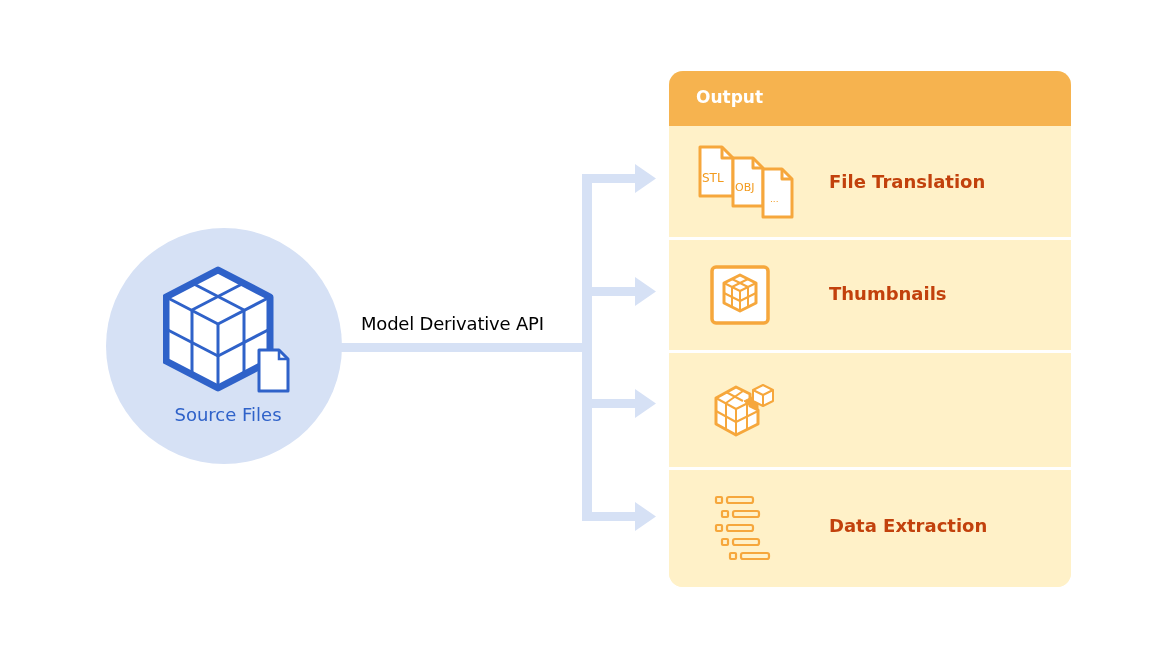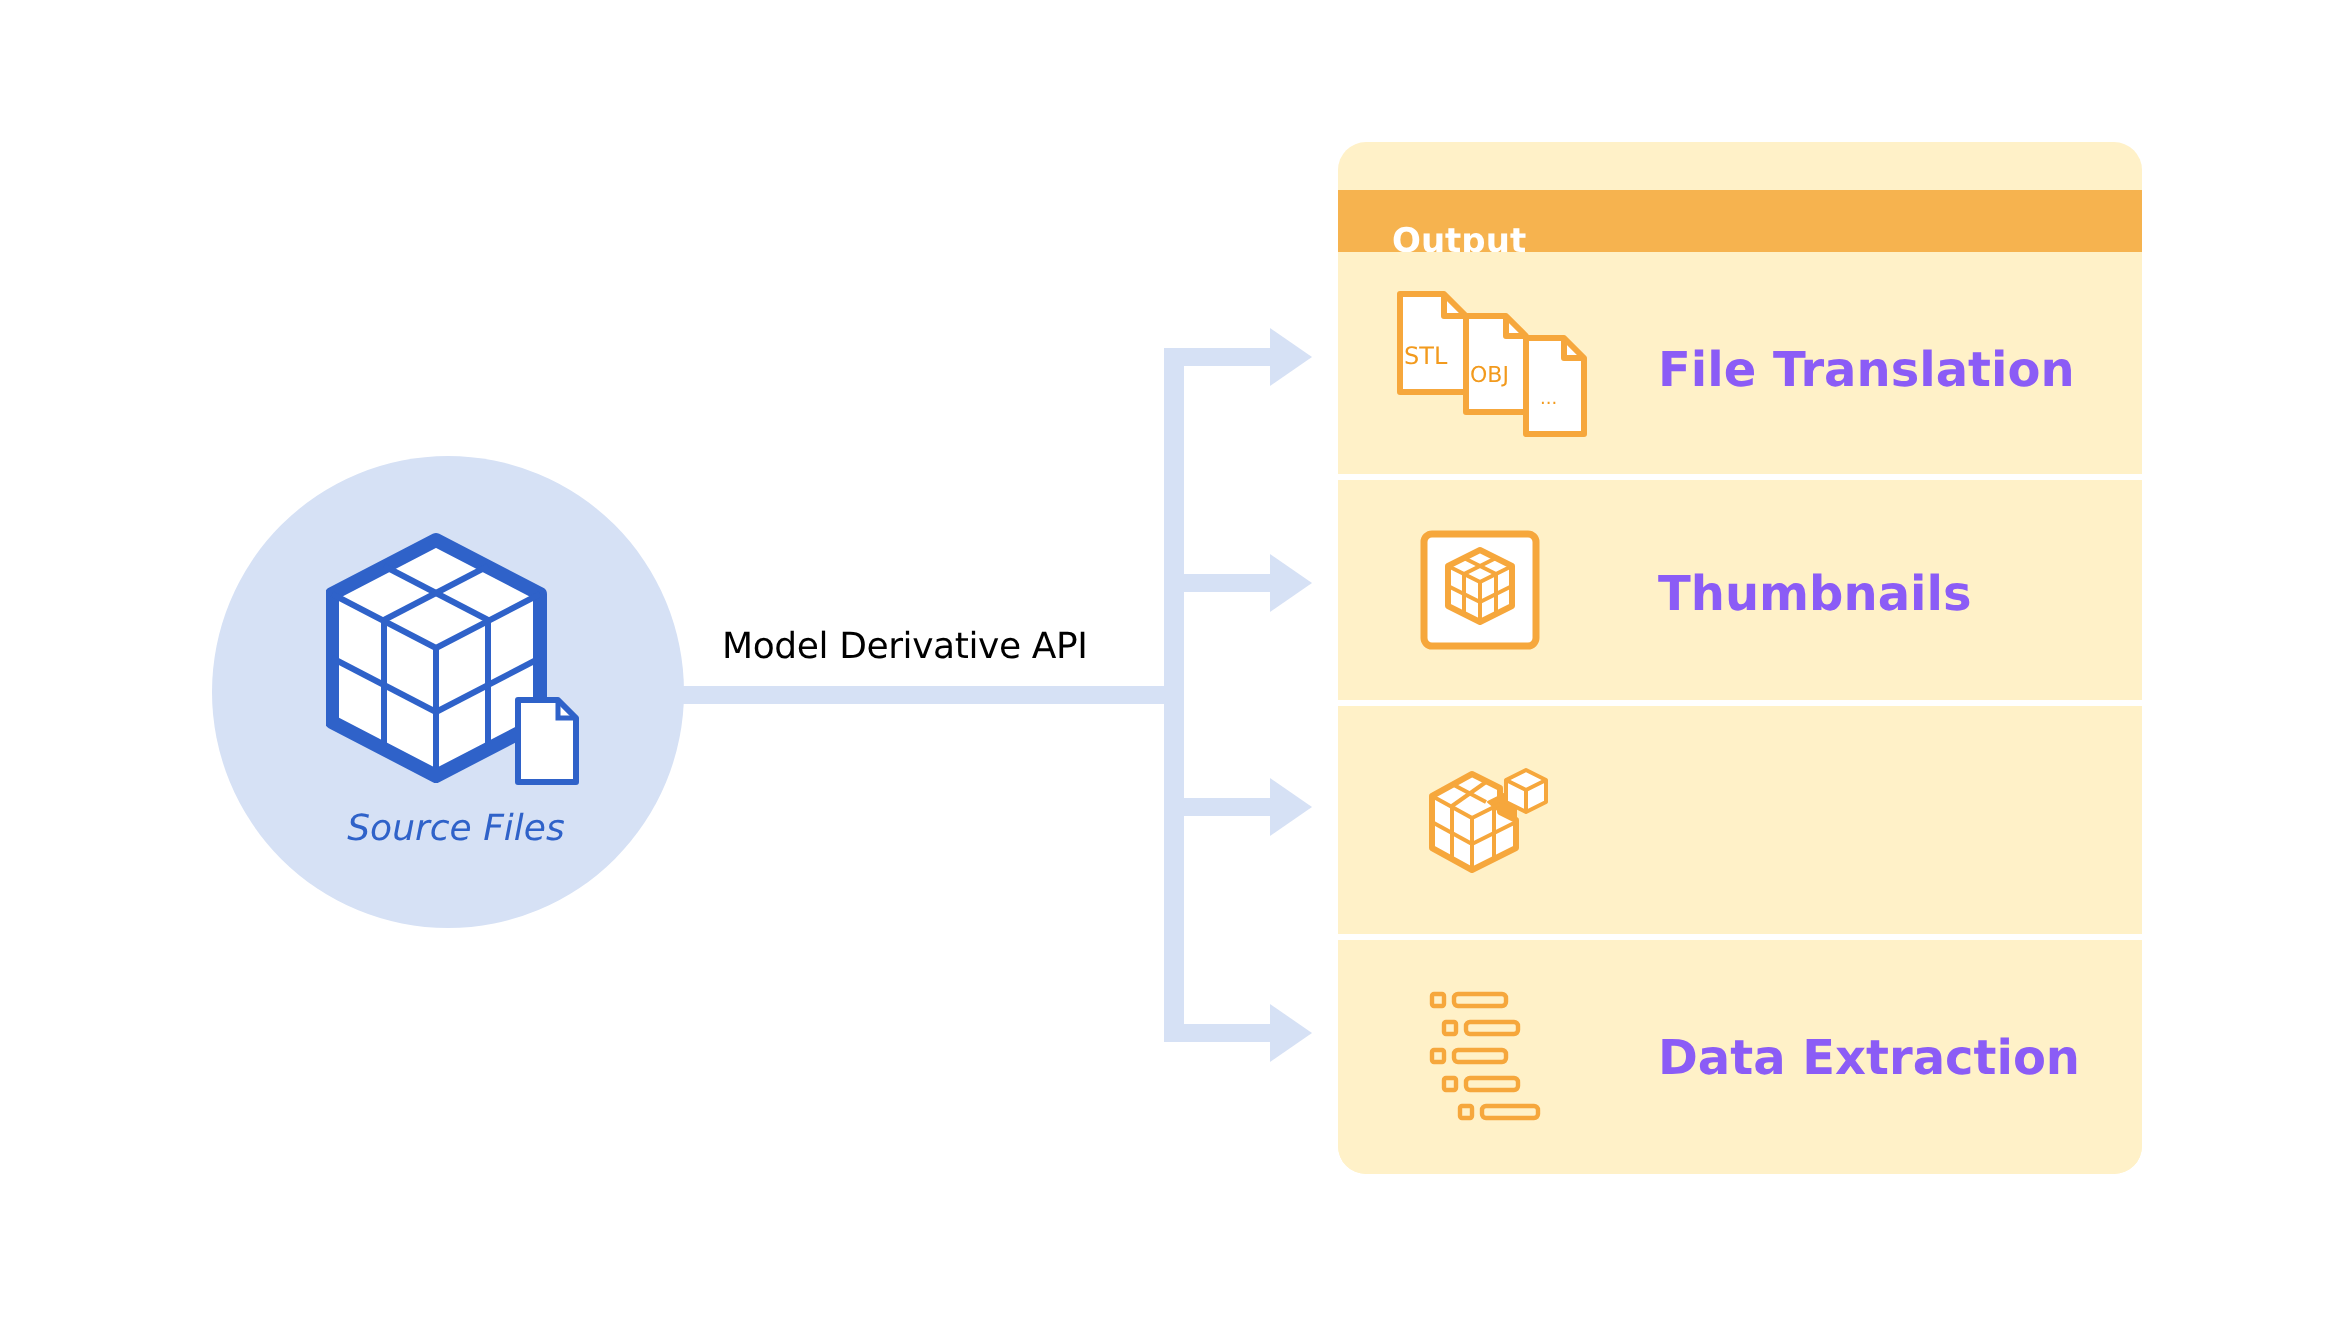--- a/index.html
+++ b/index.html
@@ -7,43 +7,43 @@
       width: 1172px; height: 660px; background: #ffffff; position: relative; overflow: hidden;
       font-family: "DejaVu Sans", sans-serif;
     }
     .abs { position: absolute; }
     #source-circle {
       left: 106px; top: 228px; width: 236px; height: 236px; border-radius: 50%;
       background: #d6e1f5;
     }
     #source-label {
       left: 106px; top: 404px; width: 244px; text-align: center;
-      color: #2f62c9; font-size: 18px; font-weight: 500; font-style: italic;
+      color: #2f62c9; font-size: 18px; font-weight: 500;
     }
     #api-label {
       left: 361px; top: 313px; color: #000000; font-size: 18px; font-weight: 400;
       letter-spacing: -0.2px;
     }
     #connector { left: 0; top: 0; }
     #panel {
       left: 669px; top: 71px; width: 402px; height: 516px; border-radius: 14px; overflow: hidden;
       background: #fff1c8;
     }
     #panel-header {
-      position: absolute; left: 0; top: 0; width: 100%; height: 55px; background: #f6b34f; margin-top: 24px;
+      position: absolute; left: 0; top: 0; width: 100%; height: 55px; background: #f6b34f;
     }
     #panel-header-title {
       position: absolute; left: 27px; top: 16px; color: #ffffff; font-size: 17px; font-weight: 600;
     }
     .row {
       position: absolute; left: 0; width: 100%; background: #fff1c8;
     }
     .divider { position: absolute; left: 0; width: 100%; height: 3px; background: #ffffff; }
     .row-label {
-      position: absolute; left: 160px; color: #8b5cf6; font-size: 24px; font-weight: 600;
+      position: absolute; left: 160px; color: #c2410c; font-size: 18px; font-weight: 600;
     }
     .row-icon { position: absolute; }
   </style>
 </head>
 <body>
 
 <div id="source-circle" class="abs"></div>
 
 <svg class="abs" style="left:163px;top:266px" width="130" height="128" viewBox="0 0 130 128">
   <g stroke="#2f62c9" fill="#ffffff" stroke-linejoin="round">

